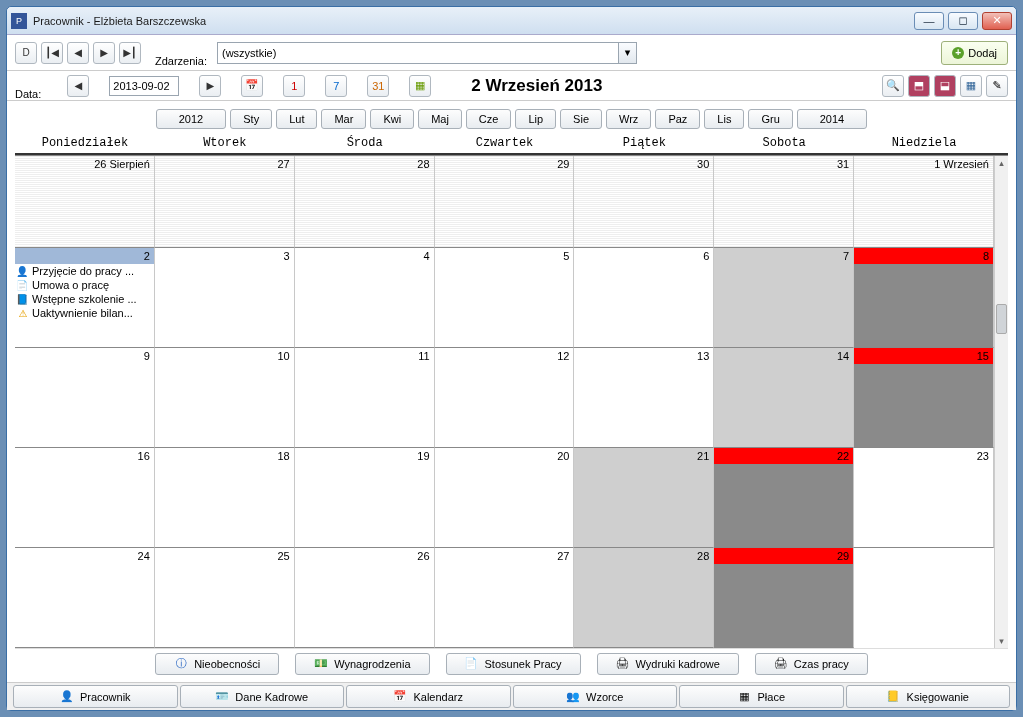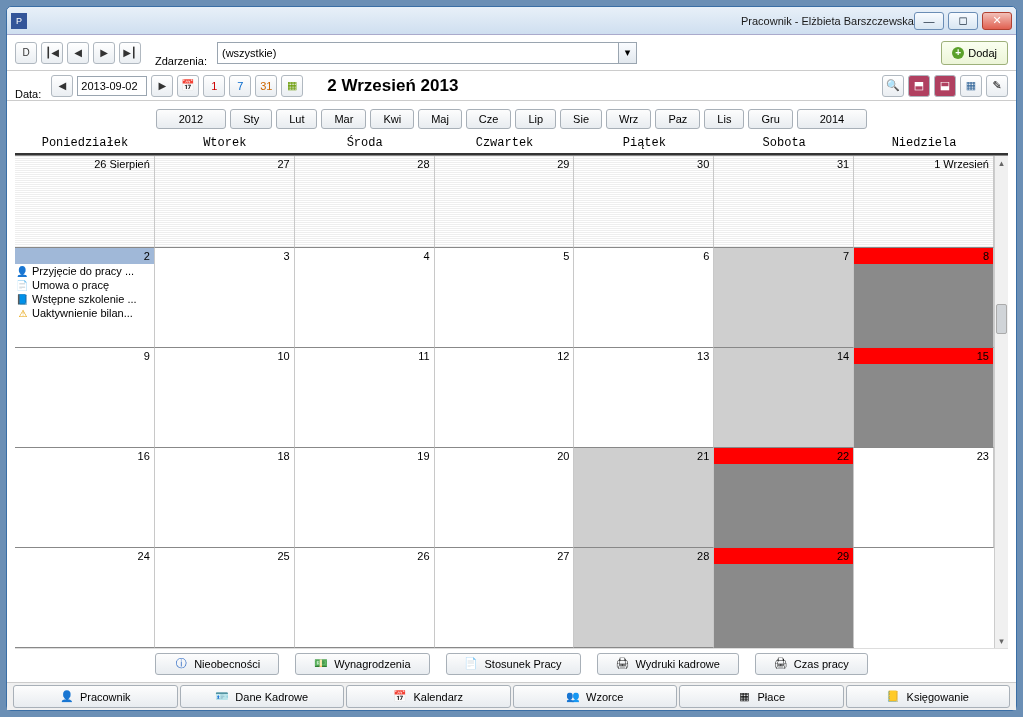--- a/index.html
+++ b/index.html
@@ -31,21 +31,21 @@
     padding: 0 4px;
     border-radius: 5px 5px 0 0;
   }
   .titlebar .app-icon {
     width: 16px; height: 16px;
     background: #335599;
     margin-right: 6px;
     display:flex;align-items:center;justify-content:center;
     color:#fff;font-size:9px;
   }
-  .titlebar .title { flex:1; color:#1a1a1a;text-align:right;}
+  .titlebar .title { flex:1; color:#1a1a1a;}
   .win-controls { display:flex; gap:4px; }
   .win-btn {
     width: 30px; height:18px;
     border:1px solid #6a8db5;
     border-radius:3px;
     background: linear-gradient(#f8fbff,#d8e6f2);
     display:flex;align-items:center;justify-content:center;
     font-size:11px;
     color:#234;
   }
@@ -86,21 +86,21 @@
     margin-left:auto;
     height:24px; padding:0 10px; border:1px solid #9db07a;
     border-radius:3px; background:linear-gradient(#fafff0,#ecf5d8);
     display:flex;align-items:center;gap:4px;
   }
   .add-btn .plus{width:12px;height:12px;border-radius:50%;background:#5aa02a;color:#fff;display:flex;align-items:center;justify-content:center;font-weight:bold;font-size:10px;}
   .toolbar2 {
     height:30px; background:#fff;
     border-bottom:1px solid #ccc;
     display:flex;align-items:center;
-    padding:0 8px;gap:4px;
+    padding:0 8px;gap:20px;
   }
   .date-input {
     width:70px;height:20px;border:1px solid #9aa5b0;background:#fff;
     display:flex;align-items:center;padding:0 3px;font-size:11px;
   }
   .icon-btn {
     width:22px;height:22px;border:1px solid #b0b8c0;border-radius:3px;
     background:linear-gradient(#fff,#eaeef2);
     display:flex;align-items:center;justify-content:center;
     font-size:11px;

